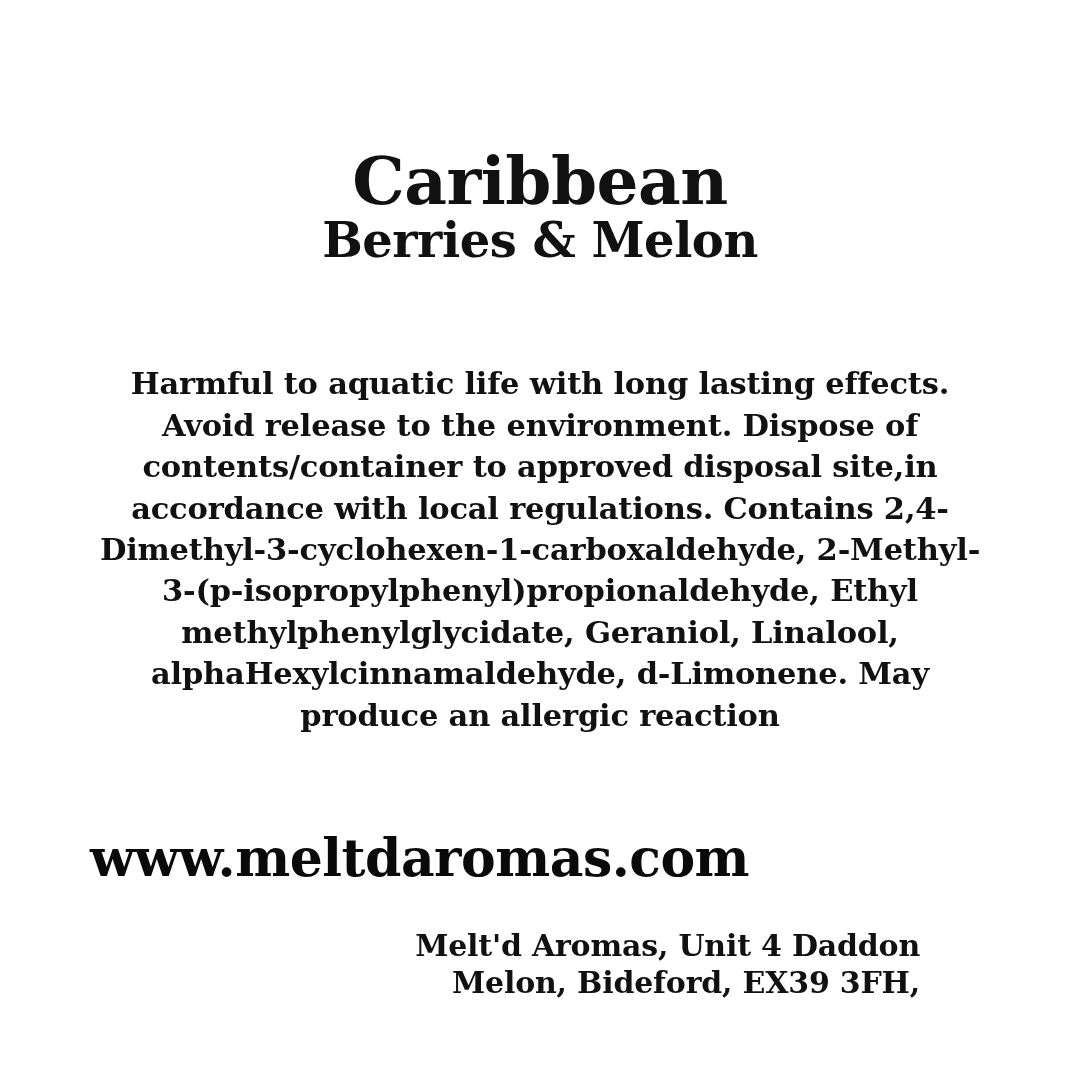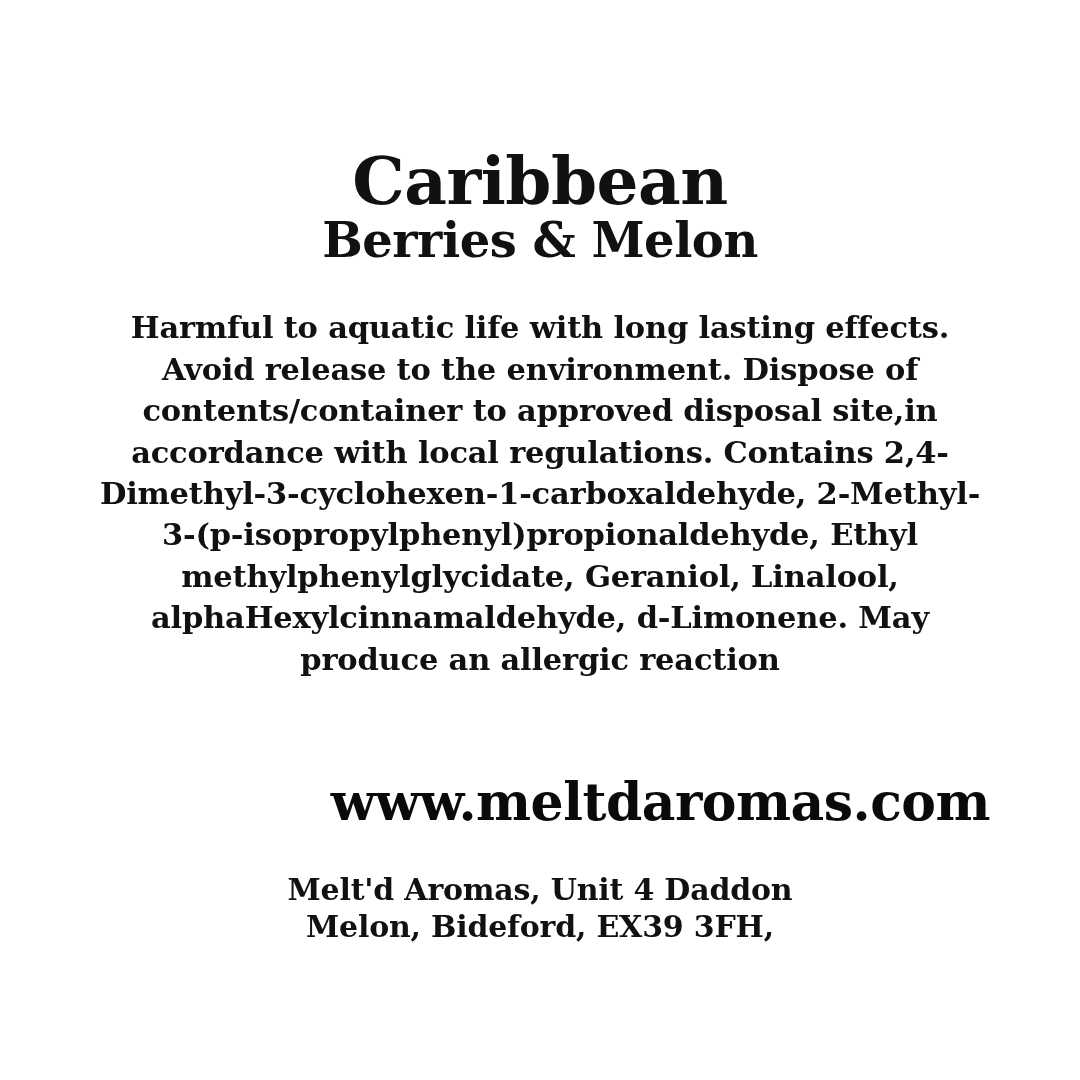--- a/index.html
+++ b/index.html
@@ -46,44 +46,44 @@
     font-size: 66px;
     line-height: 1.02;
   }
   .product-title .line2 {
     display: block;
     font-size: 48px;
     line-height: 1.08;
   }
   .safety-text {
     width: 900px;
-    margin-top: 40px;
+    margin-top: 96px;
     text-align: center;
     color: #111111;
     font-family: "DejaVu Serif", serif;
     font-weight: 600;
     font-size: 30.5px;
     line-height: 1.36;
     letter-spacing: -0.2px;
   }
   .website {
     width: 900px;
     margin-top: 62px;
-    text-align: right;
+    text-align: left;
     color: #0a0a0a;
     font-family: "DejaVu Serif", serif;
     font-weight: 700;
     font-size: 52px;
     line-height: 1.1;
     letter-spacing: -0.5px;
   }
   .address-block {
     width: 760px;
     margin-top: 42px;
-    text-align: center;
+    text-align: right;
     color: #111111;
     font-family: "DejaVu Serif", serif;
     font-weight: 700;
     font-size: 30px;
     line-height: 1.22;
     letter-spacing: -0.2px;
   }
   .address-block span {
     display: block;
   }

